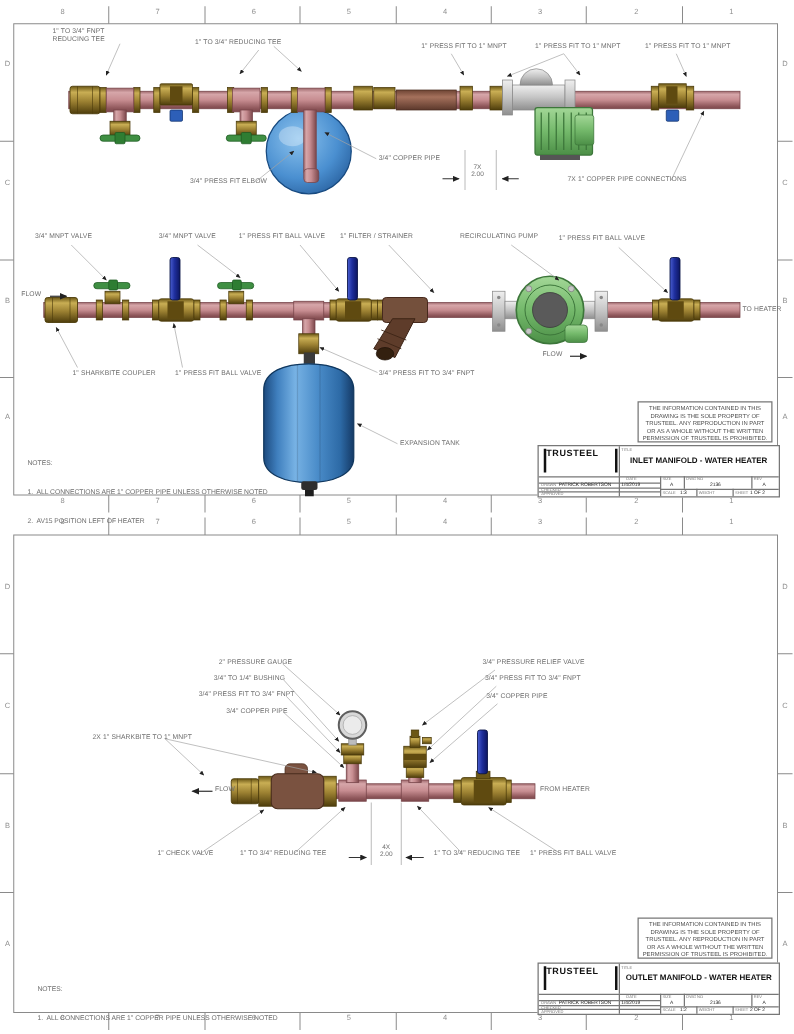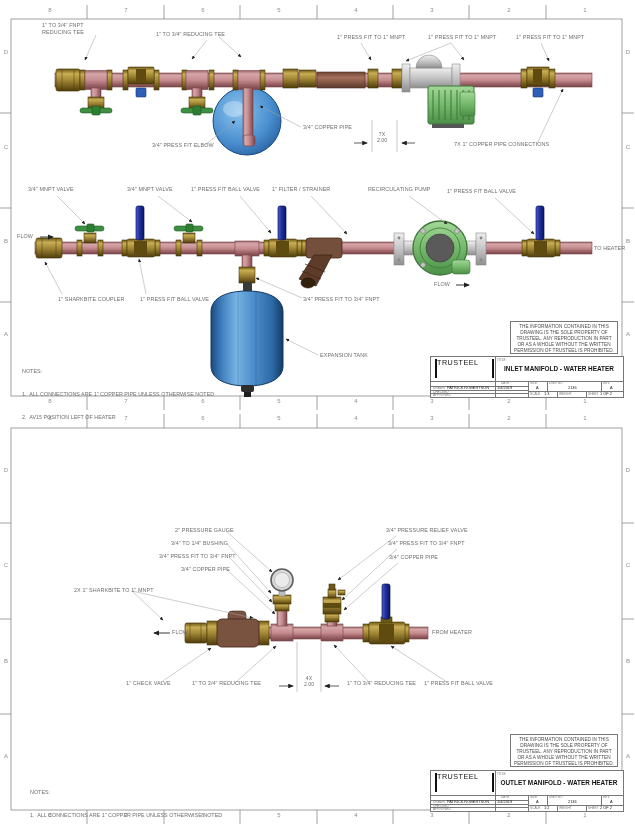--- a/index.html
+++ b/index.html
@@ -20,21 +20,21 @@
   .tlab{font-size:3.2px;color:#777;line-height:1}
   .tval{font-size:3.9px;color:#222;line-height:1}
   .ttitle{left:64px;top:9px;width:128px;text-align:center;font-size:6.4px;
           font-weight:bold;color:#111;line-height:1}
   .vline{border-left:.6px solid #777}
   .hline{border-top:.6px solid #777}
   .logobox{left:4px;top:2px;width:55px;height:19px;border-left:2px solid #111;
            border-right:2px solid #111;display:flex;flex-direction:column;
            justify-content:space-between}
   .lbar{height:3.2px;background:#111}
-  .lword{font-size:7.2px;font-weight:normal;letter-spacing:.5px;text-align:center;
+  .lword{font-size:7.2px;font-weight:bold;letter-spacing:.5px;text-align:center;
          color:#111;line-height:1}
 </style>
 </head>
 <body>
 
 <svg width="635" height="827" viewBox="0 0 635 827">
 <defs>
   <linearGradient id="cpV" x1="0" y1="0" x2="0" y2="1">
     <stop offset="0" stop-color="#9e686c"></stop>
         <stop offset=".18" stop-color="#d6a6a9"></stop>

